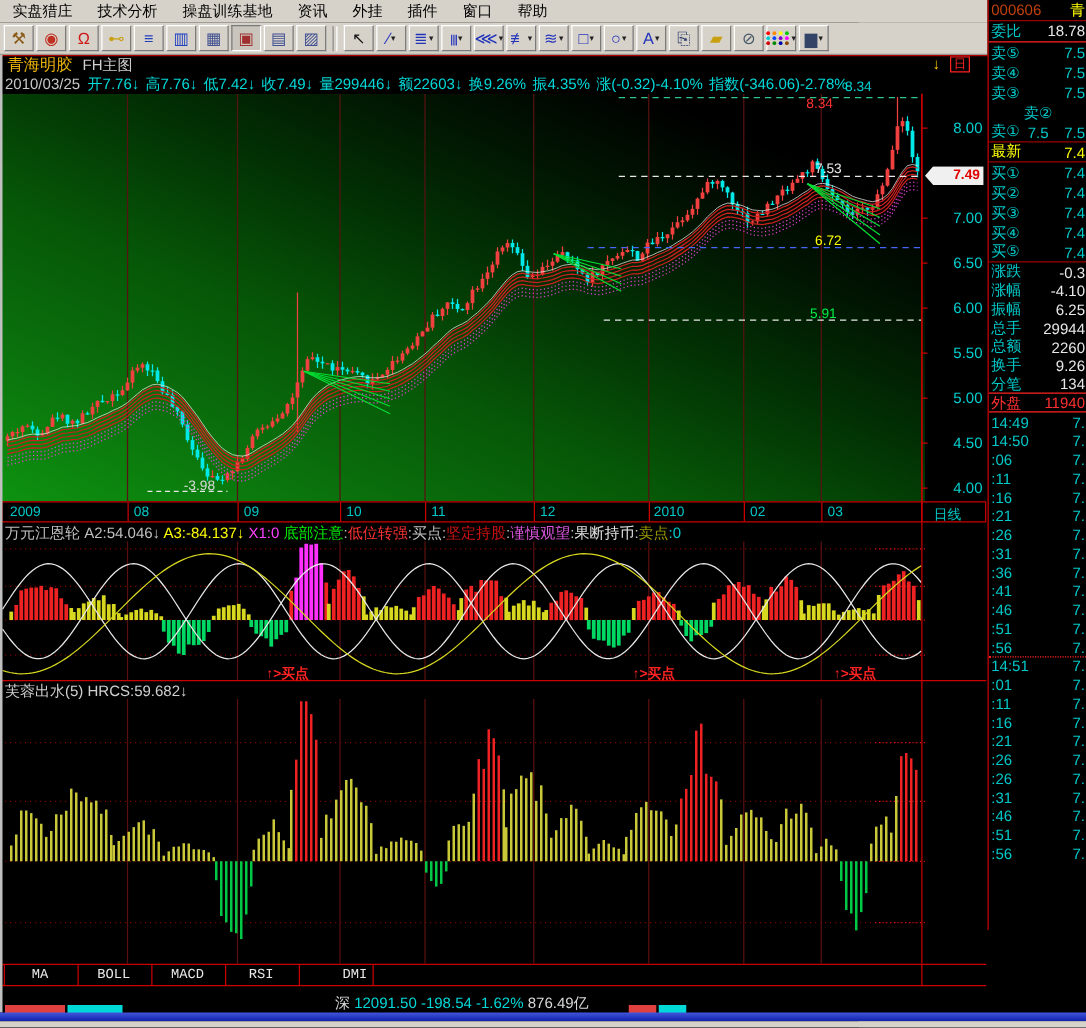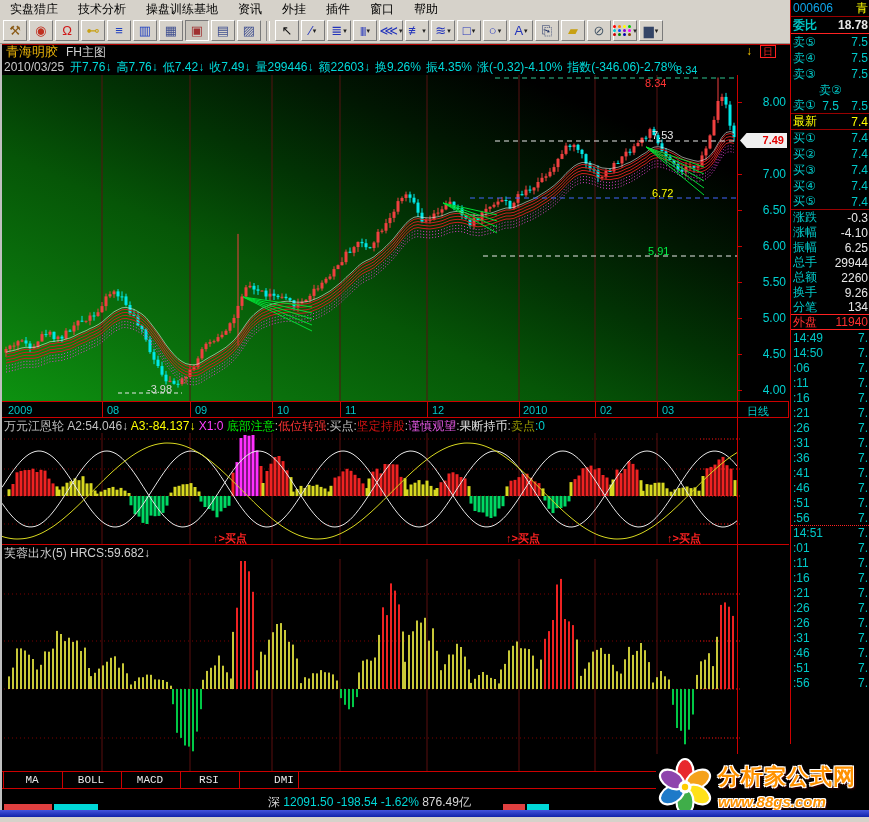--- a/index.html
+++ b/index.html
@@ -1135,24 +1135,24 @@
       <div class="scale-lab" style="position: absolute; right: 4px; top: 596px;">50.00</div>
       <div class="scale-lab" style="position: absolute; right: 4px; top: 644px;">0.00</div>
       <div class="scale-lab" style="position: absolute; right: 4px; top: 693px;">-50.00</div>
       <div class="buy-pt" style="left: 213px; top: 486px;">↑&gt;买点</div>
       <div class="buy-pt" style="left: 506px; top: 486px;">↑&gt;买点</div>
       <div class="buy-pt" style="left: 667px; top: 486px;">↑&gt;买点</div>
     </div>
 
   <div id="sidebar">
       <div class="sb-row bd-dark" style="height: 17px;">
-        <span style="color: #0ea5e9; text-align: right;">000606</span>
+        <span style="color: #c2410c; text-align: right;">000606</span>
         <span style="color: rgb(255, 255, 0);">青</span>
       </div>
-      <div class="sb-row bd-bright" style="height: 17px; font-weight: bold;">
+      <div class="sb-row bd-bright" style="height: 17px;">
         <span class="sb-lab">委比</span>
         <span class="sb-white">18.78</span>
       </div>
       <div class="sb-row" style="height: 16px;">
         <span class="sb-lab">卖⑤</span>
         <span class="sb-val">7.5</span>
       </div>
       <div class="sb-row" style="height: 16px;">
         <span class="sb-lab">卖④</span>
         <span class="sb-val">7.5</span>
@@ -1316,37 +1316,17 @@
       <div class="sb-row" style="height: 15px;">
         <span class="sb-lab">:51</span>
         <span class="sb-val">7.</span>
       </div>
       <div class="sb-row" style="height: 15px;">
         <span class="sb-lab">:56</span>
         <span class="sb-val">7.</span>
       </div>
     </div>
 
-  <div id="logo">
-    <svg width="58" height="60" viewBox="0 0 58 60">
-      <g transform="translate(29,31)">
-        <g id="petals">
-            <ellipse cx="0" cy="-15" rx="8.5" ry="13" fill="#e8282d" stroke="#fff" stroke-width="2.2" transform="rotate(0)"></ellipse>
-            <ellipse cx="0" cy="-15" rx="8.5" ry="13" fill="#f5a21b" stroke="#fff" stroke-width="2.2" transform="rotate(60)"></ellipse>
-            <ellipse cx="0" cy="-15" rx="8.5" ry="13" fill="#ffe11a" stroke="#fff" stroke-width="2.2" transform="rotate(120)"></ellipse>
-            <ellipse cx="0" cy="-15" rx="8.5" ry="13" fill="#3fae49" stroke="#fff" stroke-width="2.2" transform="rotate(180)"></ellipse>
-            <ellipse cx="0" cy="-15" rx="8.5" ry="13" fill="#1e7ac9" stroke="#fff" stroke-width="2.2" transform="rotate(240)"></ellipse>
-            <ellipse cx="0" cy="-15" rx="8.5" ry="13" fill="#8e44ad" stroke="#fff" stroke-width="2.2" transform="rotate(300)"></ellipse>
-          </g>
-        <circle r="6.5" fill="#fff"></circle>
-          <circle r="3.2" fill="#ffcc00"></circle>
-      </g>
-    </svg>
-    <div class="logo-text">
-      <div class="logo-line1">分析家公式网</div>
-      <div class="logo-line2">www.88gs.com</div>
-    </div>
-  </div>
 
   <div class="left-edge"></div>
   <div class="blue-strip"></div>
   <div class="gray-strip"></div>
 </div>
 
 </body></html>

